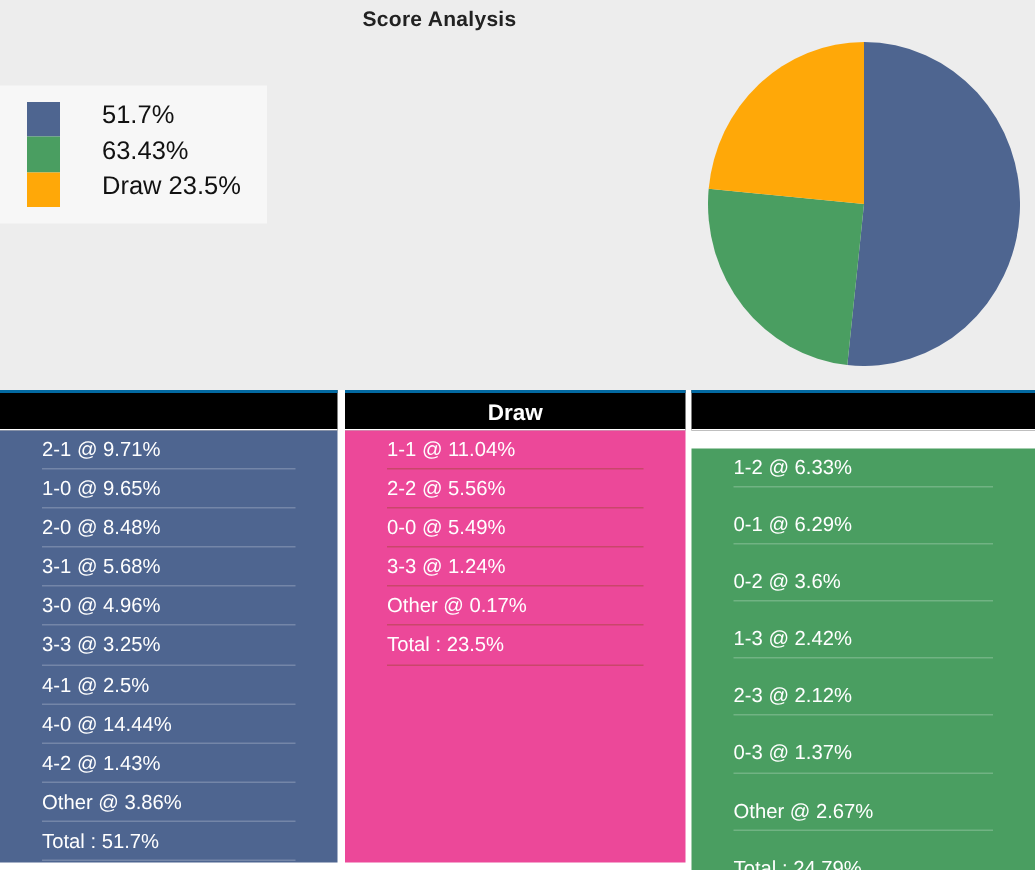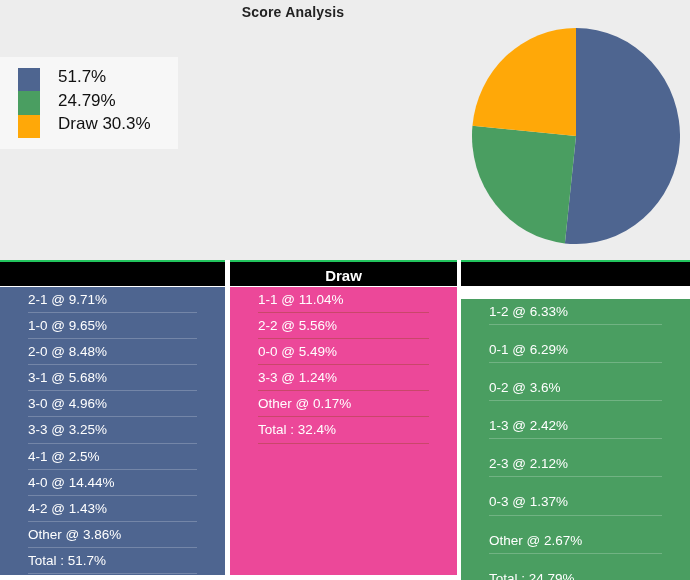--- a/index.html
+++ b/index.html
@@ -49,21 +49,21 @@
     left: 18px; top: 11px;
     width: 22px;
     height: 70px;
   }
   .legend-swatch {
     width: 22px;
     height: 23.333px;
   }
   #legend-labels {
     position: absolute;
-    left: 58px; top: 8px;
+    left: 68px; top: 8px;
   }
   .legend-label {
     height: 23.5px;
     line-height: 23.5px;
     font-size: 17px;
     color: #111111;
     white-space: nowrap;
   }
 
   
@@ -94,21 +94,21 @@
 
   .col-header {
     height: 27px;
     line-height: 27px;
     background: #000000;
     color: #ffffff;
     font-size: 15px;
     font-weight: bold;
     text-align: center;
     box-sizing: border-box;
-    border-top: 2px solid #22c55e;
+    border-top: 2px solid #0369a1;
     border-bottom: 1px solid #ffffff;
   }
   .col-body {
     height: 288px;
     box-sizing: border-box;
     padding: 0 28px;
   }
   #col-home .col-body { background: #4e6590; }
   #col-draw .col-body { background: #ec4899; }
   #col-away .col-body { background: #4a9e61; }
@@ -134,22 +134,22 @@
   <div id="chart-title">Score Analysis</div>
 
   <div id="legend">
     <div id="legend-swatches">
       <div class="legend-swatch" style="background: rgb(78, 101, 144);"></div>
       <div class="legend-swatch" style="background: rgb(74, 158, 97);"></div>
       <div class="legend-swatch" style="background: rgb(255, 168, 8);"></div>
     </div>
     <div id="legend-labels">
       <div class="legend-label">51.7%</div>
-      <div class="legend-label">24.79%</div>
-      <div class="legend-label">Draw 30.3%</div>
+      <div class="legend-label">63.43%</div>
+      <div class="legend-label">Draw 23.5%</div>
     </div>
   </div>
 
   <div id="pie-wrap">
     <svg id="pie-svg" width="208" height="216" viewBox="0 0 208 216">
       <g id="pie-slices">
           <path d="M 104 108 L 104.00 0.00 A 104 108 0 1 1 92.88 215.38 Z" fill="#4e6590"></path>
           <path d="M 104 108 L 92.88 215.38 A 104 108 0 0 1 0.46 97.85 Z" fill="#4a9e61"></path>
           <path d="M 104 108 L 0.46 97.85 A 104 108 0 0 1 104.00 0.00 Z" fill="#ffa808"></path>
         </g>
@@ -178,21 +178,21 @@
   </div>
 
   <div class="col" id="col-draw">
     <div class="col-header">Draw</div>
     <div class="col-body" id="body-draw">
         <div class="row">1-1 @ 11.04%</div>
         <div class="row">2-2 @ 5.56%</div>
         <div class="row">0-0 @ 5.49%</div>
         <div class="row">3-3 @ 1.24%</div>
         <div class="row">Other @ 0.17%</div>
-        <div class="row">Total : 32.4%</div>
+        <div class="row">Total : 23.5%</div>
       </div>
   </div>
 
   <div class="col" id="col-away">
     <div class="col-header"></div>
     <div class="col-body" id="body-away">
         <div class="row">1-2 @ 6.33%</div>
         <div class="row">0-1 @ 6.29%</div>
         <div class="row">0-2 @ 3.6%</div>
         <div class="row">1-3 @ 2.42%</div>

